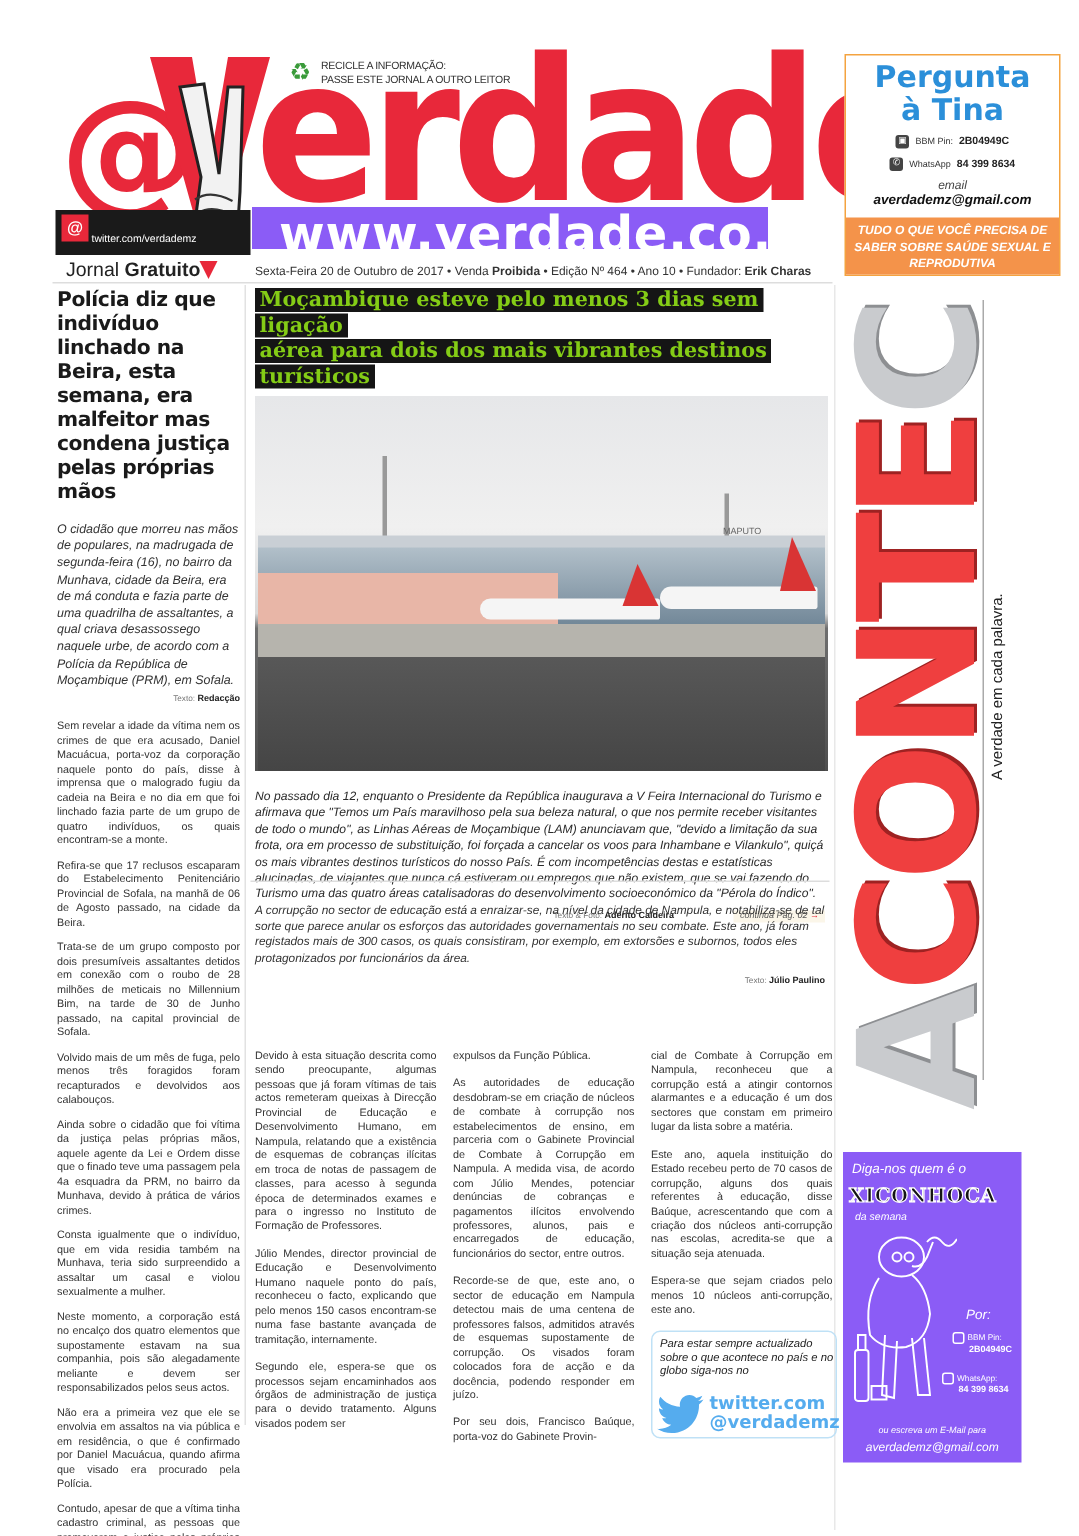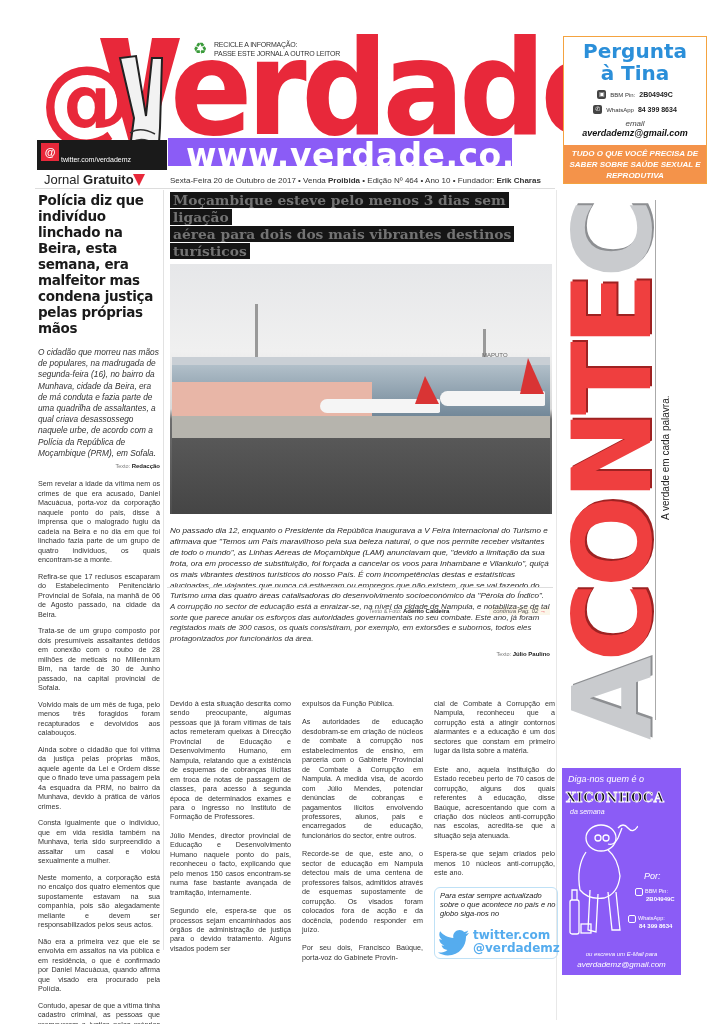--- a/index.html
+++ b/index.html
@@ -44,21 +44,21 @@
   .left-col { position: absolute; left: 38px; top: 192px; width: 122px; }
   .left-headline { font-family: "DejaVu Sans", sans-serif; font-size: 13.5px; line-height: 16px; font-weight: bold; color: #1a1a1a; letter-spacing: -0.3px; }
   .left-lead { margin-top: 11px; font-size: 8.3px; line-height: 11.2px; font-style: italic; color: #333; }
   .byline { text-align: right; font-size: 5.5px; color: #777; margin-top: 4px; }
   .byline b { color: #222; font-weight: bold; font-size: 6px; }
   .left-body p { font-size: 7.2px; line-height: 9.5px; text-align: justify; color: #333; margin-top: 7px; }
   .left-body { margin-top: 10px; }
 
   
   .center-col { position: absolute; left: 170px; top: 192px; width: 380px; }
-  .top-headline { font-family: "DejaVu Serif", serif; font-weight: bold; font-size: 13.8px; line-height: 17px; color: #737373; }
+  .top-headline { font-family: "DejaVu Serif", serif; font-weight: bold; font-size: 13.8px; line-height: 17px; color: #84cc16; }
   .top-headline span { background: #151515; padding: 0 3px; box-decoration-break: clone; -webkit-box-decoration-break: clone; }
   .photo { position: relative; margin-top: 4px; width: 382px; height: 250px; overflow: hidden; background: linear-gradient(#e6e7e9 0%, #f0f0f0 35%, #d9d9d9 58%, #6e6e6e 62%, #4e4e4e 100%); }
   .photo .terminal { position: absolute; left: 2px; top: 95px; width: 378px; height: 60px; background: linear-gradient(#b9c6cf, #6f8596); }
   .photo .roof { position: absolute; left: 2px; top: 93px; width: 378px; height: 8px; background: #c9cfd5; }
   .photo .building { position: absolute; left: 2px; top: 118px; width: 200px; height: 38px; background: #e8b6a7; }
   .photo .apron { position: absolute; left: 2px; top: 152px; width: 378px; height: 22px; background: #b6b4ad; }
   .photo .tarmac { position: absolute; left: 2px; top: 174px; width: 378px; height: 76px; background: linear-gradient(#585858, #454545); }
   .photo .mast1 { position: absolute; left: 85px; top: 40px; width: 3px; height: 118px; background: #999; }
   .photo .mast2 { position: absolute; left: 313px; top: 65px; width: 3px; height: 93px; background: #999; }
   .photo .plane1 { position: absolute; left: 150px; top: 135px; width: 120px; height: 14px; background: #f5f5f5; border-radius: 8px 2px 2px 8px; }

